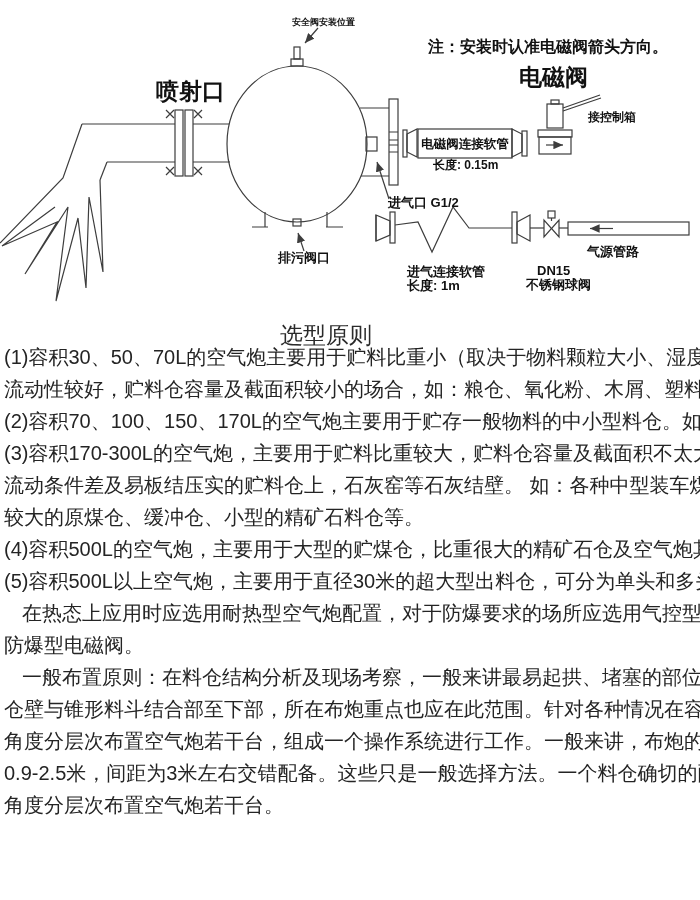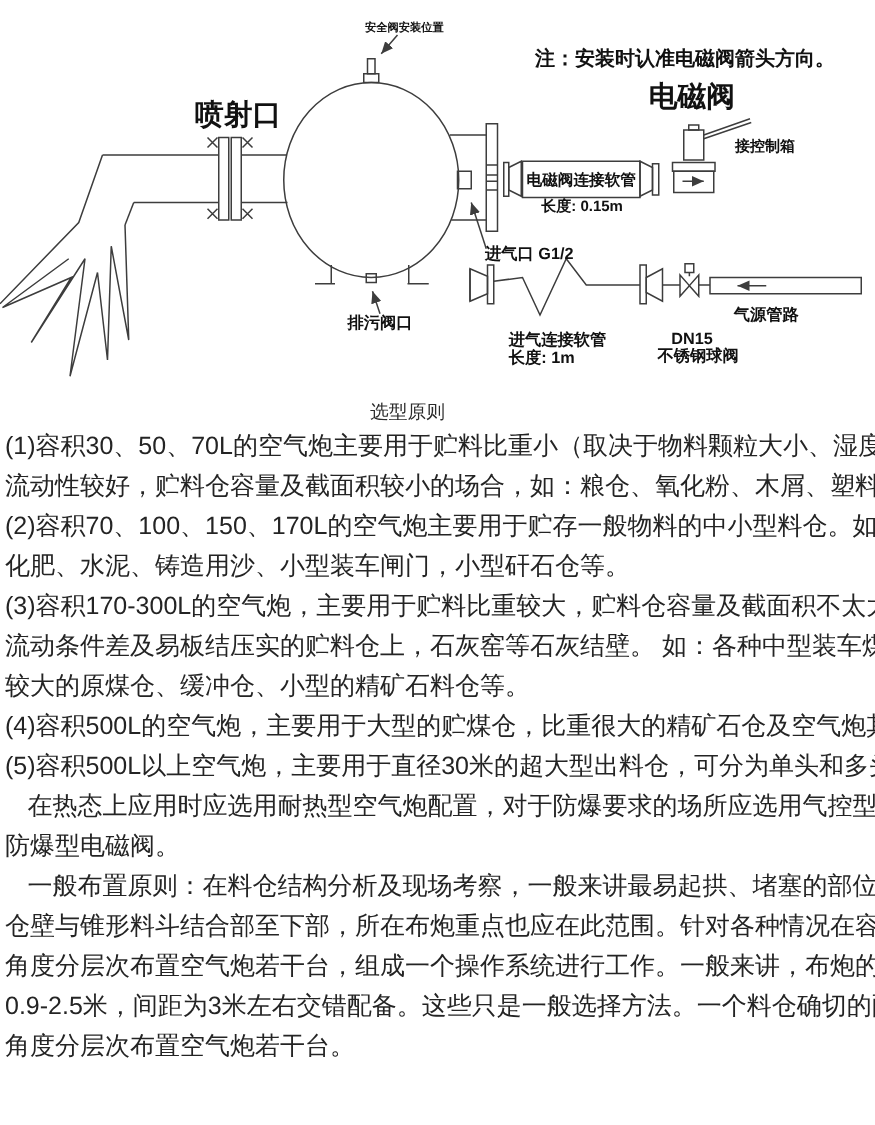--- a/index.html
+++ b/index.html
@@ -2,21 +2,21 @@
 <html><head>
 <meta charset="utf-8">
 <style>
   html,body{margin:0;padding:0;background:#ffffff;}
   .page{position:relative;width:700px;height:900px;background:#ffffff;overflow:hidden;
         font-family:"Liberation Sans",sans-serif;color:#1f1f1f;}
   .diagram{position:absolute;top:0;left:0;}
   .diagram text{fill:#111;font-family:"Liberation Sans",sans-serif;}
   .dlabel{font-weight:bold;}
   .doc-title{position:absolute;top:320px;left:0;width:576px;box-sizing:border-box;
-             padding-left:76px;text-align:center;font-size:15px;color:#2a2a2a;}
+             padding-left:76px;text-align:center;font-size:23px;color:#2a2a2a;}
   .body-text{position:absolute;top:341px;left:4px;width:694px;line-height:32px;
              font-size:20px;color:#242424;}
   .tl{white-space:nowrap;height:32px;}
   .tl.ind{padding-left:18px;}
 </style>
 </head>
 <body>
 
 <div class="page">
 
@@ -126,21 +126,20 @@
     <text x="526" y="289" font-size="13" class="dlabel">不锈钢球阀</text>
     <text x="587" y="256" font-size="13" class="dlabel">气源管路</text>
   </svg>
 
   <div class="doc-title">选型原则</div>
 
   <div class="body-text">
     <div class="tl">(1)容积30、50、70L的空气炮主要用于贮料比重小（取决于物料颗粒大小、湿度大小），</div>
     <div class="tl">流动性较好，贮料仓容量及截面积较小的场合，如：粮仓、氧化粉、木屑、塑料仓、小</div>
     <div class="tl">(2)容积70、100、150、170L的空气炮主要用于贮存一般物料的中小型料仓。如：高纯石墨、</div>
-    <div class="tl">化肥、水泥、铸造用沙、小型装车闸门，小型矸石仓等。</div>
     <div class="tl">(3)容积170-300L的空气炮，主要用于贮料比重较大，贮料仓容量及截面积不太大，</div>
     <div class="tl">流动条件差及易板结压实的贮料仓上，石灰窑等石灰结壁。 如：各种中型装车煤仓，容量</div>
     <div class="tl">较大的原煤仓、缓冲仓、小型的精矿石料仓等。</div>
     <div class="tl">(4)容积500L的空气炮，主要用于大型的贮煤仓，比重很大的精矿石仓及空气炮其他特殊用</div>
     <div class="tl">(5)容积500L以上空气炮，主要用于直径30米的超大型出料仓，可分为单头和多头空气炮。</div>
     <div class="tl ind">在热态上应用时应选用耐热型空气炮配置，对于防爆要求的场所应选用气控型或电控</div>
     <div class="tl">防爆型电磁阀。</div>
     <div class="tl ind">一般布置原则：在料仓结构分析及现场考察，一般来讲最易起拱、堵塞的部位，在垂直</div>
     <div class="tl">仓壁与锥形料斗结合部至下部，所在布炮重点也应在此范围。针对各种情况在容易起拱处按</div>
     <div class="tl">角度分层次布置空气炮若干台，组成一个操作系统进行工作。一般来讲，布炮的层距为</div>

